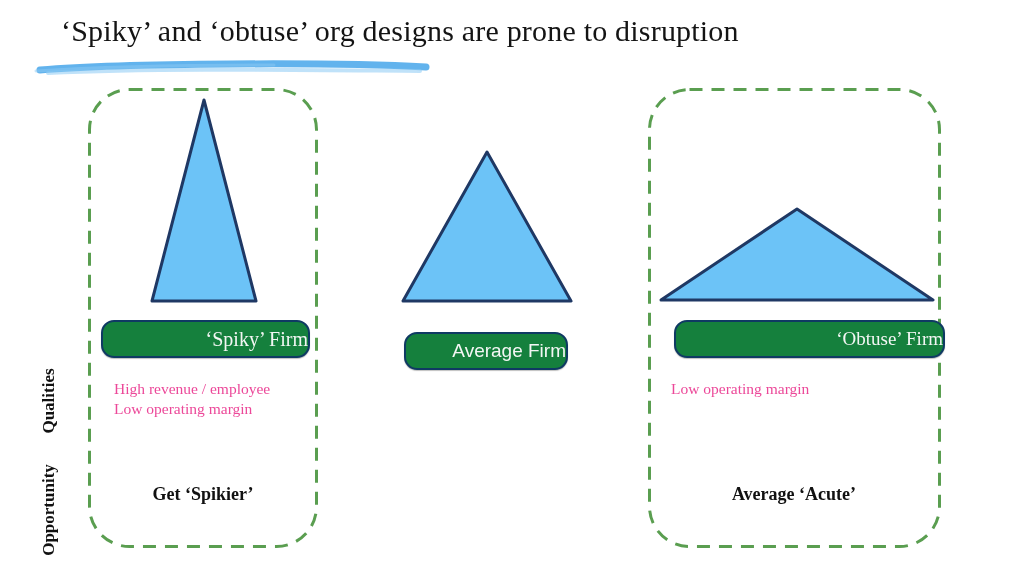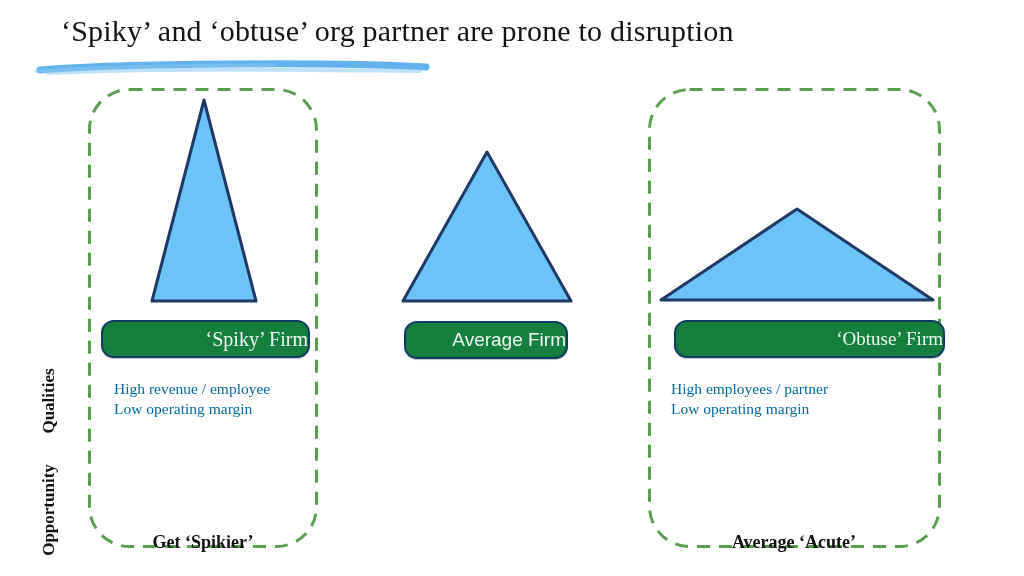--- a/index.html
+++ b/index.html
@@ -7,29 +7,29 @@
        font-family:"Liberation Serif", serif;}
   .abs{position:absolute;}
 
   .title{left:61px;top:14px;width:900px;font-size:30px;color:#141414;
          font-family:"Liberation Serif", serif;letter-spacing:.2px;}
 
   .pill{height:34px;border:2px solid #0f3a63;border-radius:13px;background:#15803d;
         display:flex;align-items:center;justify-content:flex-end;color:#f3f6f4;
         box-shadow:0 1px 1px rgba(0,0,0,.25);}
   .pill-spiky{left:101px;top:320px;width:205px;font-family:"Liberation Serif", serif;font-size:20px;}
-  .pill-average{left:404px;top:321px;width:160px;font-family:"Liberation Sans", sans-serif;font-size:19px;}
+  .pill-average{left:404px;top:332px;width:160px;font-family:"Liberation Sans", sans-serif;font-size:19px;}
   .pill-obtuse{left:674px;top:320px;width:267px;font-family:Liberation Serif, serif;font-size:19px;}
 
-  .qualities{font-size:15.5px;line-height:1.26;color:#0369a1;font-family:"Liberation Serif", serif;}
+  .qualities{font-size:15.5px;line-height:1.26;color:#ec4899;font-family:"Liberation Serif", serif;}
   .qual-left{left:114px;top:379px;width:210px;}
   .qual-right{left:671px;top:379px;width:240px;}
 
   .opportunity{font-weight:bold;font-size:18px;color:#111;text-align:center;
-               font-family:"Liberation Serif", serif;margin-top:48px;}
+               font-family:"Liberation Serif", serif;}
   .opp-left{left:88px;top:484px;width:230px;}
   .opp-right{left:648px;top:484px;width:292px;}
 
   .vlabel{font-weight:bold;font-size:17px;color:#111;white-space:nowrap;
           font-family:"Liberation Serif", serif;
           transform:translate(-50%,-50%) rotate(-90deg);}
   .vlabel-qualities{left:49px;top:401px;}
   .vlabel-opportunity{left:49px;top:510px;}
 
   svg{display:block;}
@@ -41,21 +41,21 @@
 <svg class="abs overlay" width="1024" height="576" viewBox="0 0 1024 576">
 
   <rect x="89.5" y="89.5" width="227" height="457" rx="40" fill="none" stroke-width="3" stroke-dasharray="13 9" stroke="#5a9e50"></rect>
   <rect x="649.5" y="89.5" width="290" height="457" rx="40" fill="none" stroke-width="3" stroke-dasharray="13 9" stroke="#5a9e50"></rect>
 
   <polygon points="204,100 256,301 152,301" stroke-width="3" stroke-linejoin="round" fill="#6cc3f7" stroke="#1f3864"></polygon>
   <polygon points="487,152 571,301 403,301" stroke-width="3" stroke-linejoin="round" fill="#6cc3f7" stroke="#1f3864"></polygon>
   <polygon points="797,209 933,300 661,300" stroke-width="3" stroke-linejoin="round" fill="#6cc3f7" stroke="#1f3864"></polygon>
 </svg>
 
-<div class="abs title">‘Spiky’ and ‘obtuse’ org partner are prone to disruption</div>
+<div class="abs title">‘Spiky’ and ‘obtuse’ org designs are prone to disruption</div>
 
 <svg class="abs" style="left:34px;top:58px;" width="400" height="24" viewBox="0 0 400 24">
   <path d="M6 12 C 90 5, 300 4, 392 9" fill="none" stroke-width="7" opacity="0.92" stroke-linecap="round" stroke="#55acec"></path>
   <path d="M14 15 C 120 10, 260 12, 386 13" fill="none" stroke-width="4" opacity="0.55" stroke-linecap="round" stroke="#8ccaf4"></path>
   <path d="M2 13 C 60 9, 150 7, 240 7" fill="none" stroke-width="3" opacity="0.5" stroke-linecap="round" stroke="#8ccaf4"></path>
 </svg>
 
 <div class="abs pill pill-spiky">
   <span>‘Spiky’ Firm</span>
 </div>
@@ -64,21 +64,20 @@
 </div>
 <div class="abs pill pill-obtuse">
   <span>‘Obtuse’ Firm</span>
 </div>
 
 <div class="abs qualities qual-left">
   <div>High revenue / employee</div>
   <div>Low operating margin</div>
 </div>
 <div class="abs qualities qual-right">
-  <div>High employees / partner</div>
   <div>Low operating margin</div>
 </div>
 
 <div class="abs opportunity opp-left">Get ‘Spikier’</div>
 <div class="abs opportunity opp-right">Average ‘Acute’</div>
 
 <div class="abs vlabel vlabel-qualities">Qualities</div>
 <div class="abs vlabel vlabel-opportunity">Opportunity</div>
 
 </body></html>

